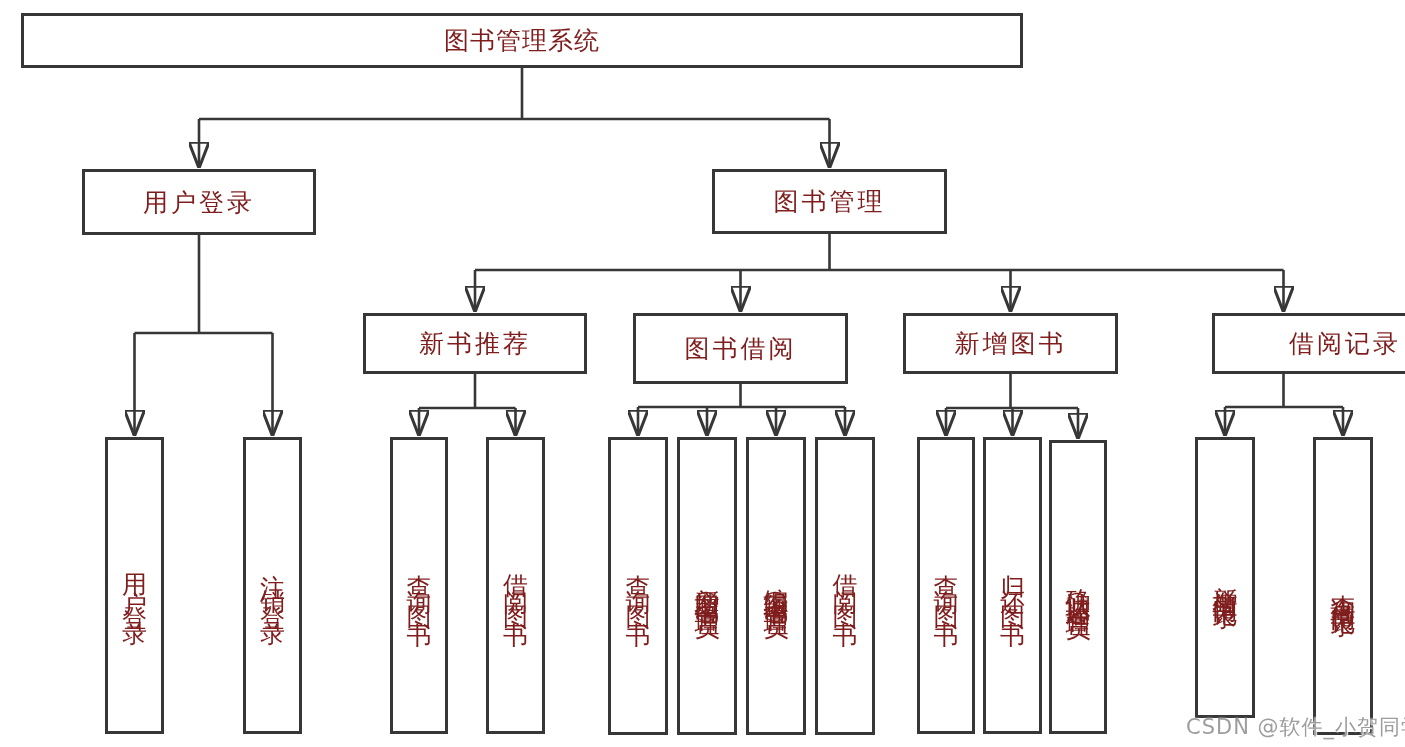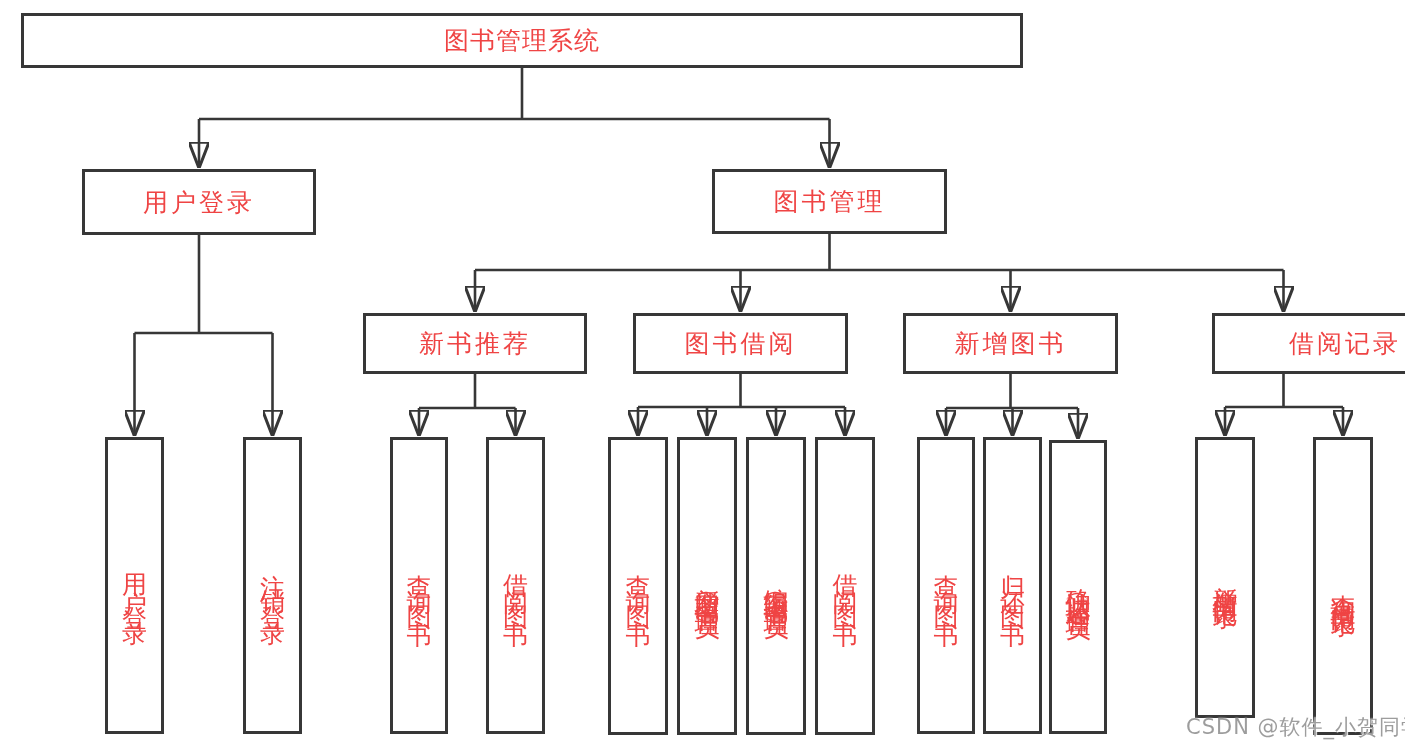--- a/index.html
+++ b/index.html
@@ -16,21 +16,21 @@
     left: 0; top: 0;
     width: 1405px; height: 747px;
     z-index: 1;
   }
   .connectors path, .connectors line { stroke: #373737; stroke-width: 2.6; fill: none; }
   .node {
     position: absolute;
     background: #ffffff;
     border: 3px solid #373737;
     box-sizing: border-box;
-    color: #ef4444;
+    color: #7f1d1d;
     display: flex;
     align-items: center;
     justify-content: center;
     z-index: 2;
   }
   .hbox {
     font-size: 25px;
     letter-spacing: 3px;
     white-space: nowrap;
   }
@@ -53,21 +53,21 @@
     letter-spacing: 1px;
     white-space: nowrap;
     text-shadow: 0 0 2px #ffffff, 1px 1px 1px #ffffff;
   }
 
   
   #n-root   { left: 21px;  top: 13px;  width: 1002px; height: 55px; }
   #n-login  { left: 82px;  top: 169px; width: 234px;  height: 66px; }
   #n-mgmt   { left: 712px; top: 169px; width: 235px;  height: 65px; }
   #n-new    { left: 363px; top: 313px; width: 224px;  height: 61px; }
-  #n-borrow { left: 633px; top: 313px; width: 215px;  height: 61px; }
+  #n-borrow { left: 633px; top: 313px; width: 215px;  height: 71px; }
   #n-cur    { left: 903px; top: 313px; width: 215px;  height: 61px; }
   #n-rec    { left: 1212px;top: 313px; width: 266px;  height: 61px; }
 
   #l-ulogin  { left: 105px;  top: 437px; width: 59px; height: 297px; }
   #l-logout  { left: 243px;  top: 437px; width: 59px; height: 297px; }
   #l-nq      { left: 390px;  top: 437px; width: 58px; height: 297px; }
   #l-nb      { left: 486px;  top: 437px; width: 59px; height: 297px; }
   #l-bq      { left: 608px;  top: 437px; width: 60px; height: 298px; }
   #l-badd    { left: 677px;  top: 437px; width: 60px; height: 298px; }
   #l-bedit   { left: 746px;  top: 437px; width: 60px; height: 298px; }

